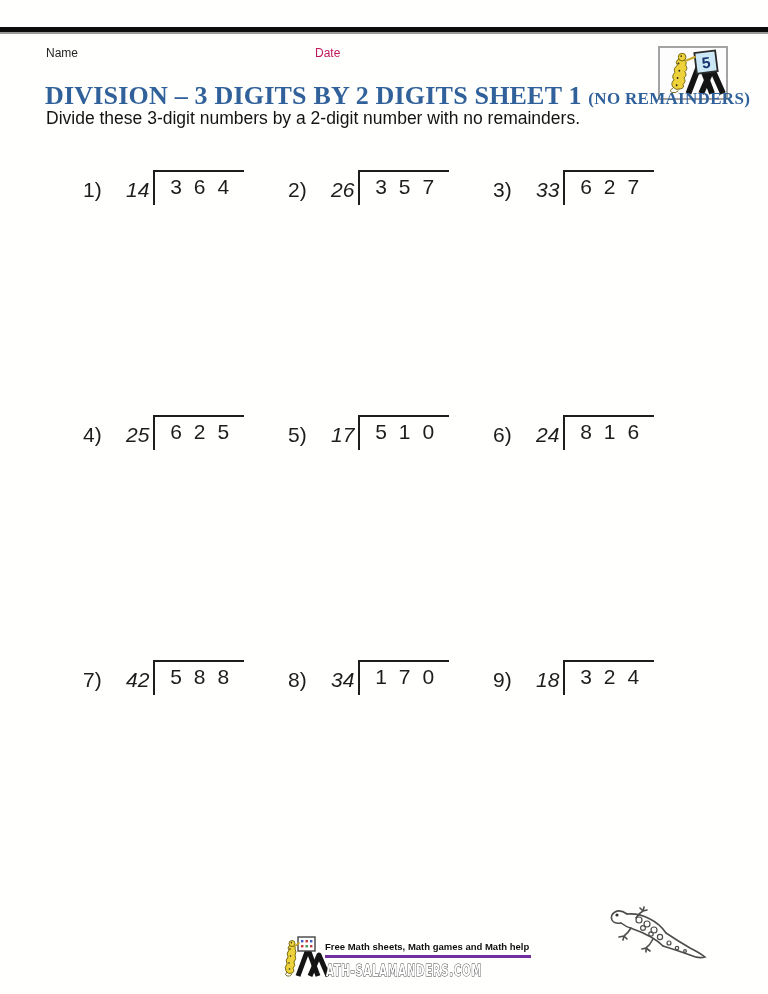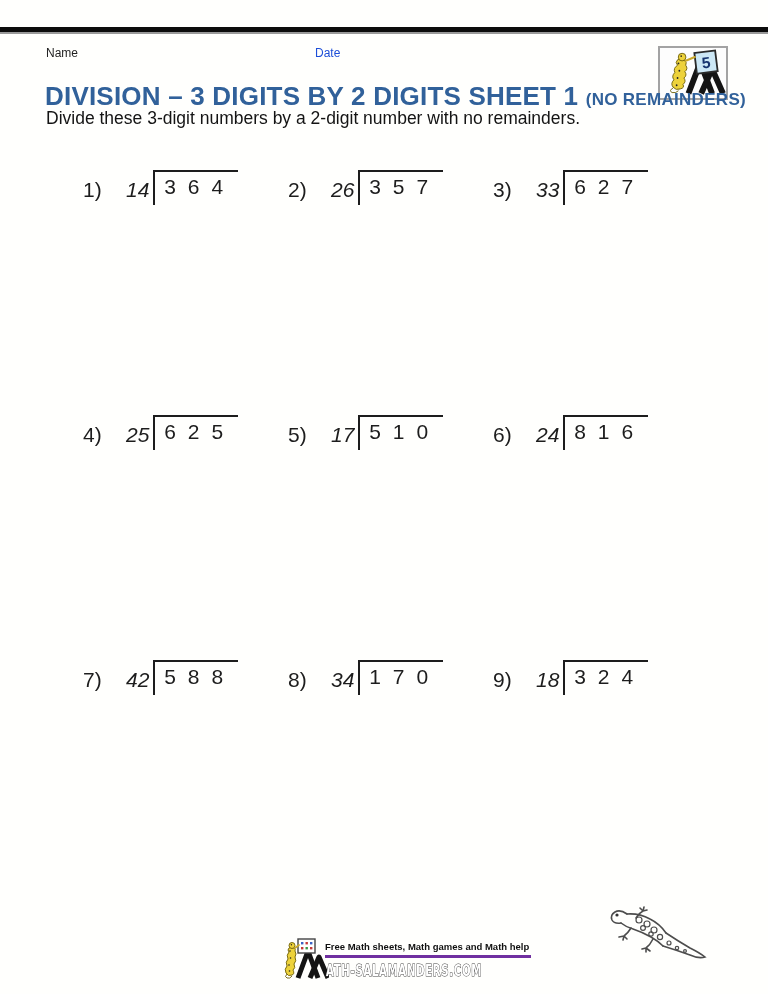--- a/index.html
+++ b/index.html
@@ -9,32 +9,32 @@
     background:#fffffd;
     overflow:hidden;
     font-family:"Liberation Sans",sans-serif;
     color:#1d1d1d;
   }
   
   .topbar-black{position:absolute;left:0;top:27px;width:768px;height:5px;background:#0c0c0c;}
   .topbar-gray{position:absolute;left:0;top:32px;width:768px;height:2px;background:#9a9a9a;}
 
   .name-label{position:absolute;left:46px;top:46px;font-size:12px;color:#1f1f1f;}
-  .date-label{position:absolute;left:315px;top:46px;font-size:12px;color:#1d4ed8;}
+  .date-label{position:absolute;left:315px;top:46px;font-size:12px;color:#be185d;}
 
   
   .badge-box{
     position:absolute;left:658px;top:46px;width:70px;height:54px;
     border:2px solid #a3a3a3;background:#fdfdfd;box-sizing:border-box;
   }
   .badge-box svg{display:block;}
 
   .title{
     position:absolute;left:45px;top:81px;margin:0;
-    font-family:Liberation Sans, sans-serif;
+    font-family:Liberation Serif, serif;
     font-size:26px;font-weight:600;color:#31619A;
     white-space:nowrap;letter-spacing:.2px;
   }
   .title .suffix{font-size:17px;font-weight:600;letter-spacing:.3px;}
   .subtitle{
     position:absolute;left:46px;top:108px;margin:0;
     font-size:17.5px;color:#141414;white-space:nowrap;
   }
 
   
@@ -44,24 +44,24 @@
   }
   .c1{left:83px}.c2{left:288px}.c3{left:493px}
   .r1{top:170px}.r2{top:415px}.r3{top:660px}
   .pnum{width:27px;margin-right:16px;padding-top:8px;}
   .divisor{margin-right:4px;padding-top:8px;font-style:italic;}
   .bracket{
     border-left:2.5px solid #1d1d1d;
     border-top:2.5px solid #1d1d1d;
     padding:3px 12px 6px 9px;
   }
-  .dividend{letter-spacing:3px;white-space:pre;}
-
-  
-  .footer-lockup{position:absolute;left:283px;top:936px;display:flex;align-items:center;}
+  .dividend{letter-spacing:3px;white-space:pre;margin-left:6px;}
+
+  
+  .footer-lockup{position:absolute;left:283px;top:936px;display:flex;align-items:flex-start;}
   .footer-text{margin-left:-4px;}
   .tagline{
     display:inline-block;
     font-size:9.5px;font-weight:bold;color:#101010;
     padding:3px 2px 3px 0;margin-top:1px;
     border-bottom:3px solid #7030A0;
     white-space:nowrap;
   }
   .wordmark-svg{display:block;margin-top:1px;}
   .wordmark-svg text{

